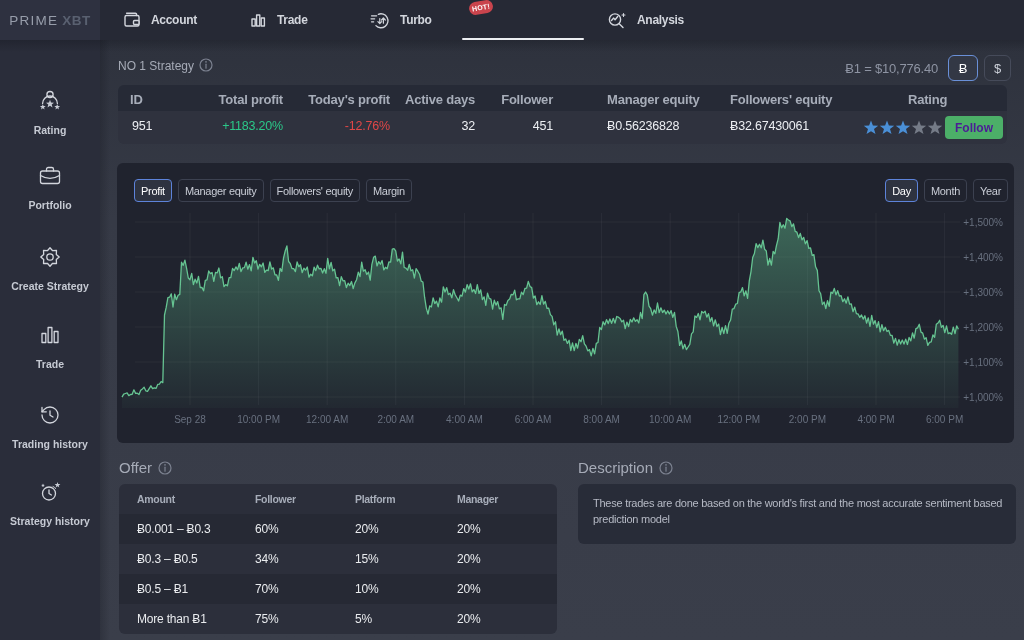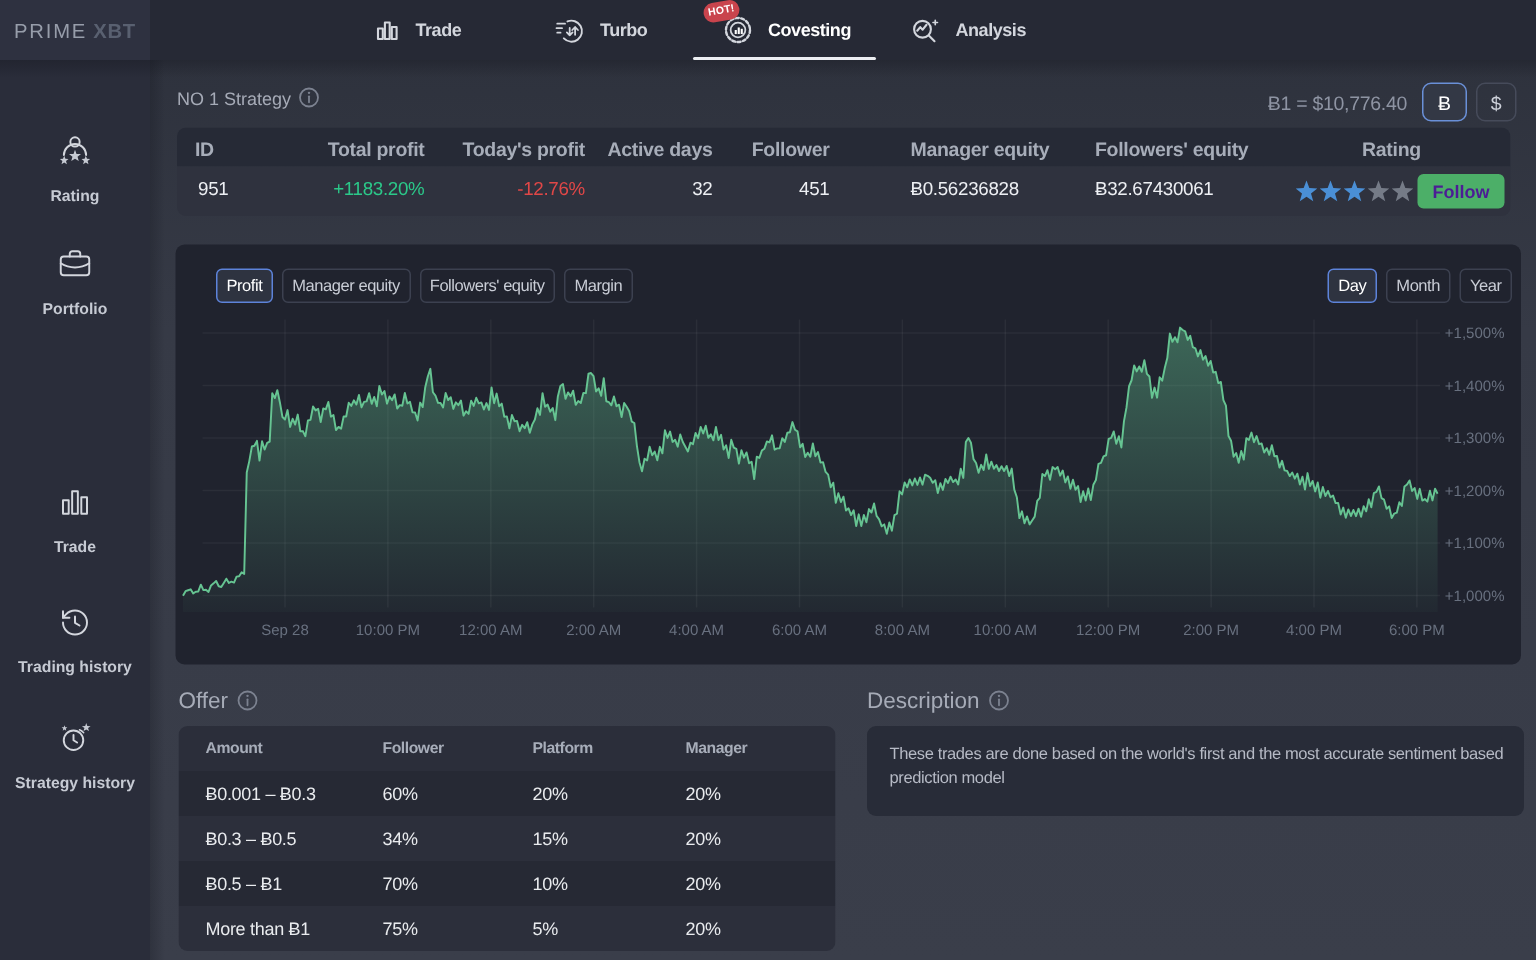--- a/index.html
+++ b/index.html
@@ -28,68 +28,64 @@
 #sthead{position:absolute;left:0;top:0;width:889px;height:26px;background:#262a36}
 #strow{position:absolute;left:0;top:26px;width:889px;height:33px;background:#2f323e}
 #stable .hc{position:absolute;top:7px;font-size:13px;letter-spacing:-0.2px;font-weight:700;color:#a7adb9;white-space:nowrap}
 #stable .rc{position:absolute;top:34px;font-size:12.5px;letter-spacing:-0.2px;color:#edeff3;white-space:nowrap}
 .green{color:#2bc889!important}
 .red{color:#e04747!important}
 #follow{position:absolute;left:827px;top:31px;width:58px;height:23px;background:#4caf68;border-radius:4px;color:#4c1d95;font-size:12px;font-weight:700;display:flex;align-items:center;justify-content:center}
 #chart{position:absolute;left:17px;top:123px;width:897px;height:280px;background:#20232e;border-radius:6px}
 .cbtn{height:23px;border-radius:4px;border:1px solid #3c4150;color:#c9cdd6;font-size:11px;letter-spacing:-0.3px;display:inline-flex;align-items:center;padding:0 6px;margin-right:6px;white-space:nowrap}
 .cbtn.active{border-color:#5d83da;color:#fff;background:#2e3340}
-#cbl{position:absolute;left:27px;top:16px}
+#cbl{position:absolute;left:17px;top:16px}
 #cbr{position:absolute;right:6px;top:16px}
 #offer-title{left:19px;top:419px;font-size:15px}
 #desc-title{left:478px;top:419px;font-size:15px}
 #otable{position:absolute;left:19px;top:444px;width:438px;height:150px;border-radius:6px;overflow:hidden;font-size:12px;letter-spacing:-0.2px;color:#e9ebee}
 .orow{position:relative;width:438px;height:30px}
 .orow span{position:absolute;top:8px}
 .oh{background:#2b2e3a;font-size:10.5px;letter-spacing:-0.3px;font-weight:700;color:#a7adb9}
 .oh span{top:9px}
 .od{background:#262934}
 .ol{background:#2c2f3b}
 .c1{left:18px}.c2{left:136px}.c3{left:236px}.c4{left:338px}
 #dpanel{position:absolute;left:478px;top:444px;width:438px;height:60px;background:#282c38;border-radius:6px;color:#b6bac5;font-size:11px;letter-spacing:-0.25px;line-height:15.5px;padding:12px 0 0 15px}
 </style></head>
 <body>
 <div id="topbar">
 <div id="logo">
       <span class="p1">PRIME</span>
       <span class="p2">XBT</span>
     </div>
+<div class="tab" style="left:122px">
+      <svg width="20" height="20" viewBox="0 0 20 20" fill="none" stroke="#d3d6dd" stroke-width="1.4" stroke-linecap="round" stroke-linejoin="round">
+        <rect x="3" y="5.5" width="14" height="10.5" rx="1.5"></rect>
+        <path d="M14.5 5.5V4.2a1 1 0 00-1-1H4.6"></path>
+        <rect x="11.5" y="10.5" width="5.5" height="4" rx="1" fill="#262935"></rect>
+      </svg>
+      <span>Account</span>
+    </div>
 <div class="tab" style="left:248px">
       <svg width="20" height="20" viewBox="0 0 20 20" fill="none" stroke="#d3d6dd" stroke-width="1.4" stroke-linecap="round" stroke-linejoin="round">
         <rect x="4" y="9" width="3.2" height="7"></rect>
         <rect x="8.6" y="5" width="3.2" height="11"></rect>
         <rect x="13.2" y="8" width="3.2" height="8"></rect>
       </svg>
       <span>Trade</span>
     </div>
 <div class="tab" style="left:370px">
       <svg width="21" height="20" viewBox="0 0 21 20" fill="none" stroke="#d3d6dd" stroke-width="1.3" stroke-linecap="round" stroke-linejoin="round">
         <path d="M8.3 4.3a7 7 0 11-2.4 11.3"></path>
         <path d="M1.5 5.8h5.2M1 8.8h3.7M1.5 11.8h2.2" stroke-width="1.2"></path>
         <path d="M13.4 13.2V8.3M11.5 10l1.9-2 1.9 2" stroke-width="1.2"></path>
         <path d="M9.8 8.6v4.9M7.9 11.6l1.9 2 1.9-2" stroke-width="1.2"></path>
       </svg>
       <span>Turbo</span>
-    </div>
-<div class="tab active" style="left:481px">
-      <svg width="22" height="22" viewBox="0 0 22 22" fill="none" stroke="#d3d6dd" stroke-width="1.3" stroke-linecap="round" stroke-linejoin="round">
-        <circle cx="11" cy="11" r="8" stroke-dasharray="2 1.6" stroke-width="1.6"></circle>
-        <circle cx="11" cy="11" r="4.9" stroke-width="1.2"></circle>
-        <g fill="#fff" stroke="none">
-          <rect x="8.8" y="11" width="1.4" height="2.7"></rect>
-          <rect x="10.8" y="9.3" width="1.4" height="4.4"></rect>
-          <rect x="12.8" y="10.2" width="1.4" height="3.5"></rect>
-        </g>
-      </svg>
-      <span>Covesting</span>
     </div>
 <div class="tab" style="left:606px">
       <svg width="22" height="20" viewBox="0 0 22 20" fill="none" stroke="#d3d6dd" stroke-width="1.4" stroke-linecap="round" stroke-linejoin="round">
         <circle cx="9" cy="9.5" r="5.6"></circle>
         <path d="M13.2 13.7L17 17.5"></path>
         <path d="M5.5 10.5l2-2.4 1.6 1.7 2.6-3.3"></path>
         <path d="M17.5 3.5v3M16 5h3" stroke-width="1.1"></path>
       </svg>
       <span>Analysis</span>
     </div>
@@ -104,20 +100,24 @@
           <polygon points="13.0,11.8 14.0,14.6 17.0,14.7 14.7,16.5 15.5,19.4 13.0,17.8 10.5,19.4 11.3,16.5 9.0,14.7 12.0,14.6"></polygon>
           <polygon points="5.8,15.9 6.6,17.9 8.7,18.0 7.0,19.4 7.6,21.5 5.8,20.3 4.0,21.5 4.6,19.4 2.9,18.0 5.0,17.9"></polygon>
           <polygon points="20.2,15.9 21.0,17.9 23.1,18.0 21.4,19.4 22.0,21.5 20.2,20.3 18.4,21.5 19.0,19.4 17.3,18.0 19.4,17.9"></polygon>
         </g>
       </svg><div class="lbl">Rating</div></div>
     <div class="sitem" style="top:123px"><svg width="26" height="26" viewBox="0 0 26 26" fill="none" stroke="#d3d6dd" stroke-width="1.3" stroke-linecap="round" stroke-linejoin="round">
         <rect x="3.5" y="8" width="19" height="12.5" rx="2"></rect>
         <path d="M9.5 8V6.2A1.7 1.7 0 0111.2 4.5h3.6A1.7 1.7 0 0116.5 6.2V8"></path>
         <path d="M3.5 12.5c3 1.9 6 2.8 9.5 2.8s6.5-.9 9.5-2.8"></path>
       </svg><div class="lbl">Portfolio</div></div>
+    <div class="sitem" style="top:204px"><svg width="26" height="26" viewBox="0 0 26 26" fill="none" stroke="#d3d6dd" stroke-width="1.3" stroke-linecap="round" stroke-linejoin="round">
+        <path d="M13.0 3.8L15.6 6.7L19.5 6.5L19.3 10.4L22.2 13.0L19.3 15.6L19.5 19.5L15.6 19.3L13.0 22.2L10.4 19.3L6.5 19.5L6.7 15.6L3.8 13.0L6.7 10.4L6.5 6.5L10.4 6.7L13.0 3.8Z"></path>
+        <circle cx="13" cy="13" r="3.2"></circle>
+      </svg><div class="lbl">Create Strategy</div></div>
     <div class="sitem" style="top:282px"><svg width="26" height="26" viewBox="0 0 26 26" fill="none" stroke="#d3d6dd" stroke-width="1.3" stroke-linecap="round" stroke-linejoin="round">
         <rect x="5" y="11.5" width="3.8" height="9"></rect>
         <rect x="11.1" y="5.5" width="3.8" height="15"></rect>
         <rect x="17.2" y="9.5" width="3.8" height="11"></rect>
       </svg><div class="lbl">Trade</div></div>
     <div class="sitem" style="top:362px"><svg width="26" height="26" viewBox="0 0 26 26" fill="none" stroke="#d3d6dd" stroke-width="1.3" stroke-linecap="round" stroke-linejoin="round">
         <path d="M5 13a8 8 0 108-8 8.3 8.3 0 00-6 2.6L5 9.8"></path>
         <path d="M5 5.5v4.3h4.3"></path>
         <path d="M13 9v4.2l3 1.8"></path>
       </svg><div class="lbl">Trading history</div></div>

